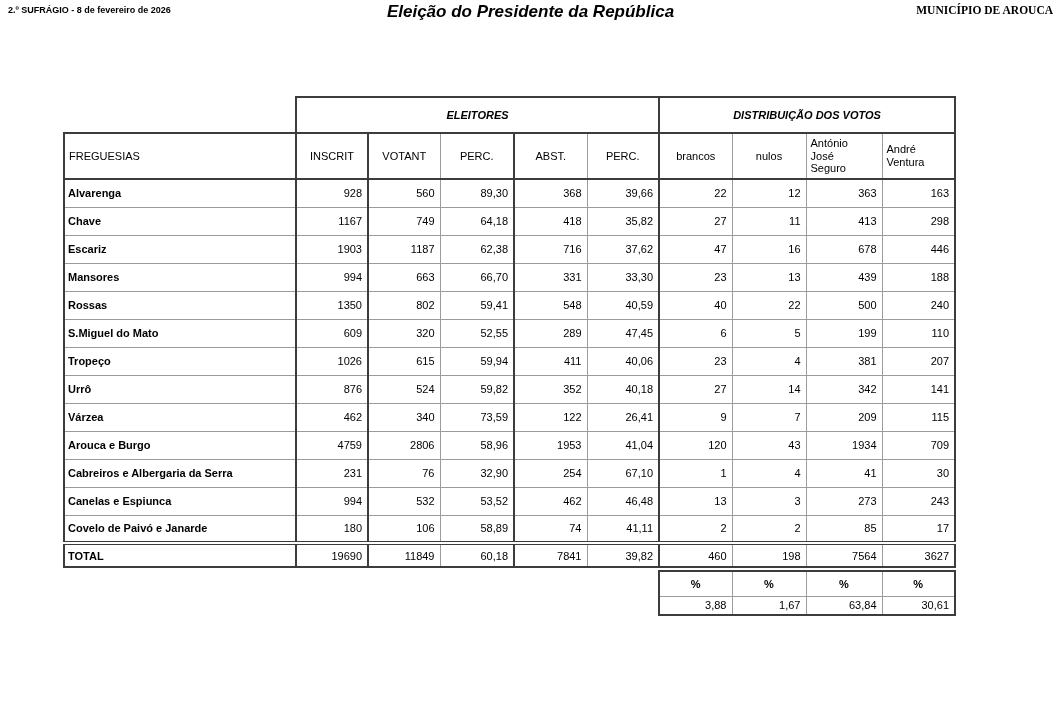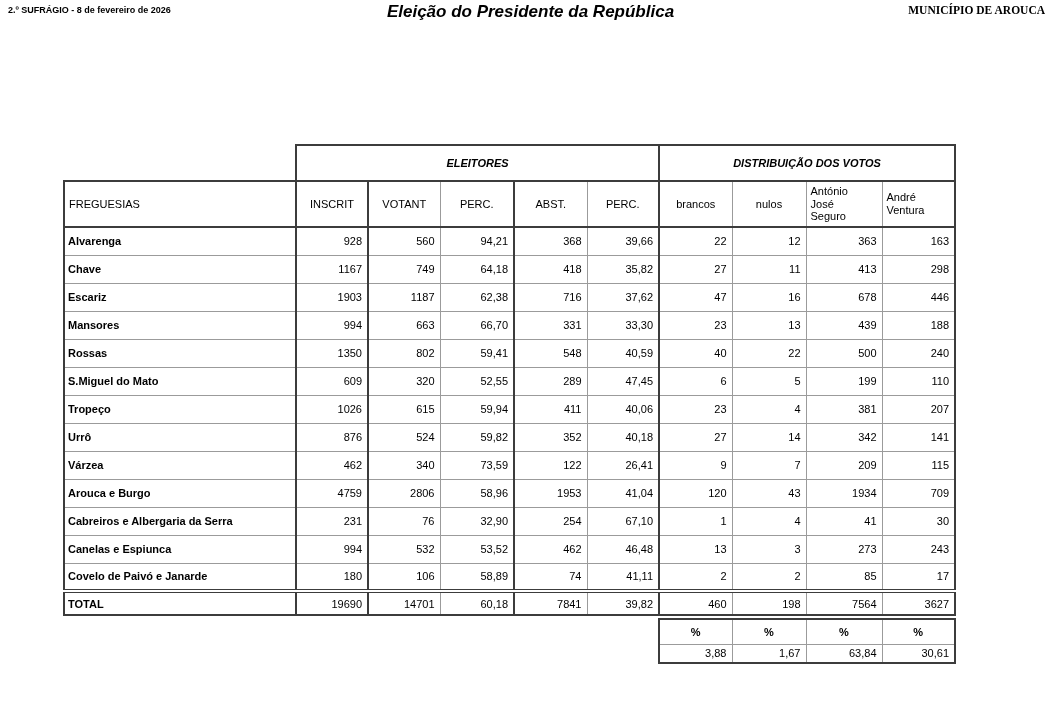--- a/index.html
+++ b/index.html
@@ -19,30 +19,30 @@
   .hdr-title{
     position:absolute;left:0;top:2px;width:100%;
     text-align:center;
     font-size:17px;font-weight:bold;font-style:italic;
   }
   .hdr-left{
     position:absolute;left:8px;top:5px;
     font-size:9px;font-weight:bold;
   }
   .hdr-right{
-    position:absolute;right:16px;top:4px;
+    position:absolute;right:8px;top:4px;
     font-family:"Liberation Serif","DejaVu Serif",serif;
     font-size:11.5px;font-weight:bold;
   }
   .table-wrap{position:absolute;left:63px;top:96px;}
 
   table{border-collapse:collapse;table-layout:fixed;}
   th,td{font-size:11px;font-weight:normal;overflow:hidden;padding:0;color:var(--ink);}
 
-  .main{width:891px;margin-top:48px;}
+  .main{width:891px;}
   
   .main tr:not(.group-row) > *:nth-child(1){border-left:2px solid var(--dark);border-right:2px solid var(--dark);}
   .main tr:not(.group-row) > *:nth-child(2){border-right:2px solid var(--dark);}
   .main tr:not(.group-row) > *:nth-child(3){border-right:1px solid var(--light);}
   .main tr:not(.group-row) > *:nth-child(4){border-right:2px solid var(--dark);}
   .main tr:not(.group-row) > *:nth-child(5){border-right:1px solid var(--light);}
   .main tr:not(.group-row) > *:nth-child(6){border-right:2px solid var(--dark);}
   .main tr:not(.group-row) > *:nth-child(7){border-right:1px solid var(--light);}
   .main tr:not(.group-row) > *:nth-child(8){border-right:1px solid var(--light);}
   .main tr:not(.group-row) > *:nth-child(9){border-right:1px solid var(--light);}
@@ -131,21 +131,21 @@
 Seguro</th>
           <th class="col-cand">André
 Ventura</th>
         </tr>
       </thead>
       <tbody id="rows">
           <tr class="data-row">
     <td class="name">Alvarenga</td>
     <td class="num">928</td>
     <td class="num">560</td>
-    <td class="num">94,21</td>
+    <td class="num">89,30</td>
     <td class="num">368</td>
     <td class="num">39,66</td>
     <td class="num">22</td>
     <td class="num">12</td>
     <td class="num">363</td>
     <td class="num">163</td>
   </tr>
           <tr class="data-row">
     <td class="name">Chave</td>
     <td class="num">1167</td>
@@ -288,21 +288,21 @@
     <td class="num">2</td>
     <td class="num">2</td>
     <td class="num">85</td>
     <td class="num">17</td>
   </tr>
         </tbody>
       <tfoot>
         <tr class="total-row">
           <td class="name">TOTAL</td>
           <td class="num">19690</td>
-          <td class="num">14701</td>
+          <td class="num">11849</td>
           <td class="num">60,18</td>
           <td class="num">7841</td>
           <td class="num">39,82</td>
           <td class="num">460</td>
           <td class="num">198</td>
           <td class="num">7564</td>
           <td class="num">3627</td>
         </tr>
       </tfoot>
     </table>

